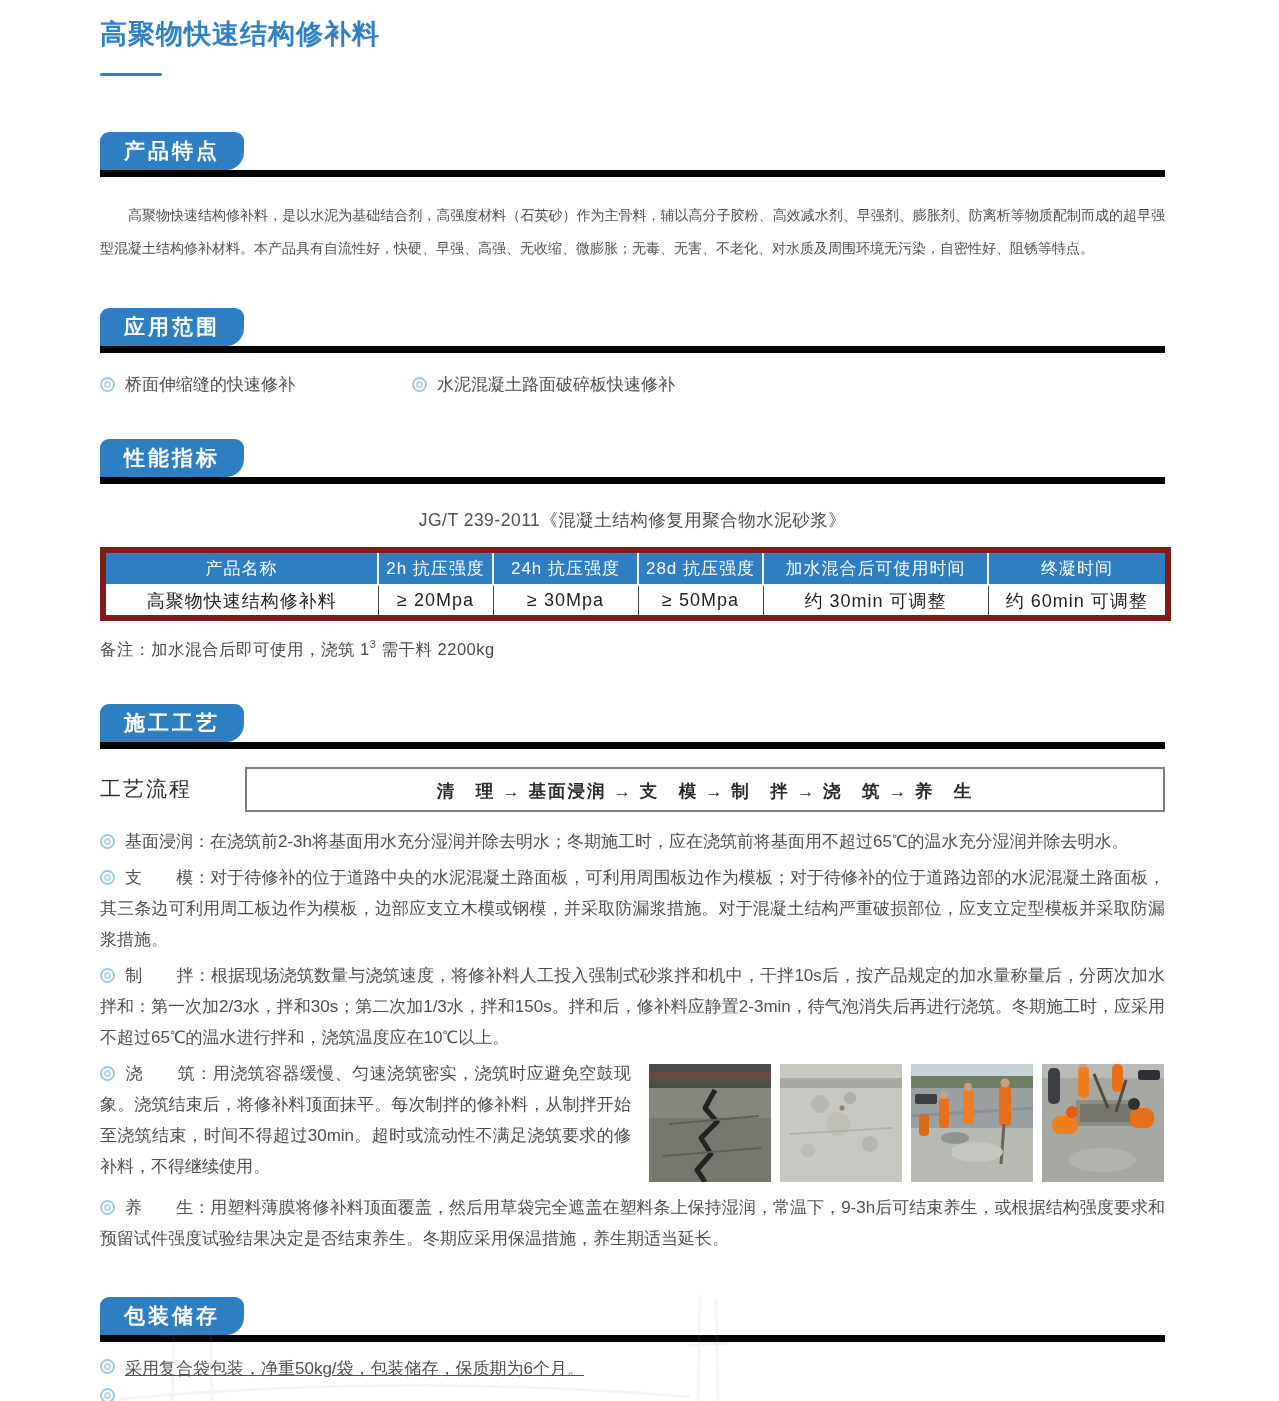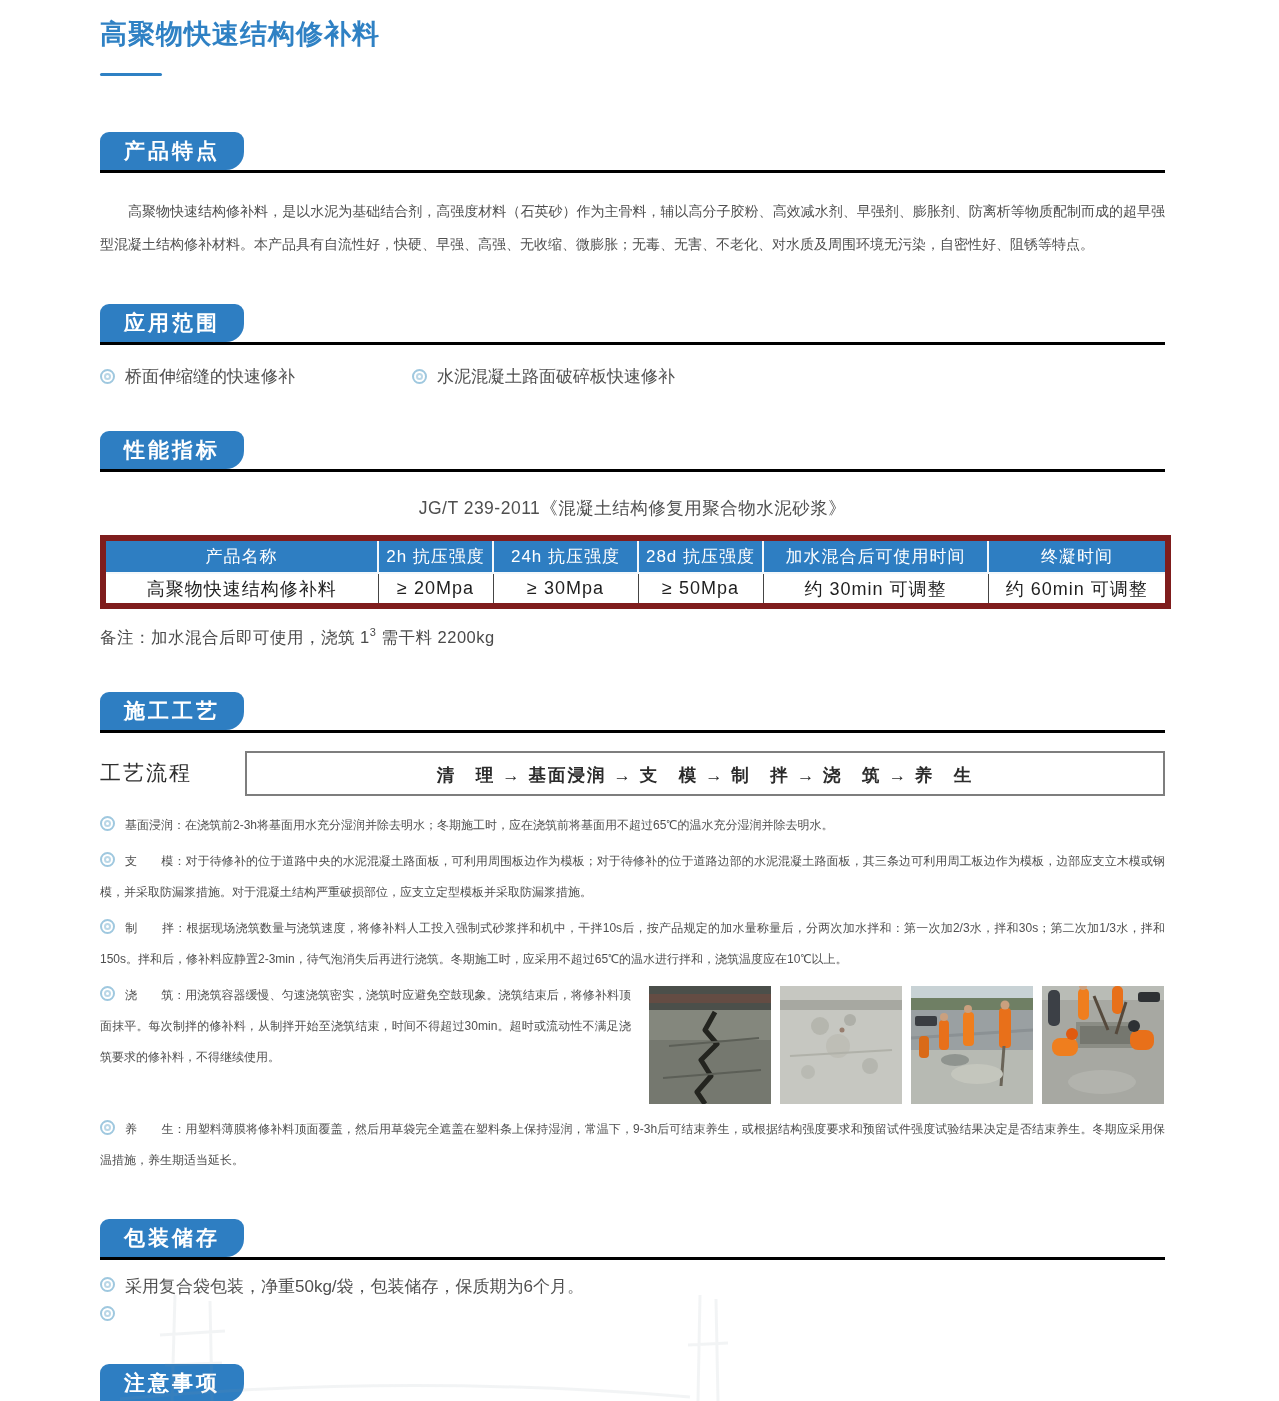--- a/index.html
+++ b/index.html
@@ -8,21 +8,21 @@
     width:1279px; height:1401px; background:#ffffff; overflow:hidden;
     font-family:"Liberation Sans", sans-serif; color:#4f4f4f; position:relative;
   }
   .content { position:relative; width:1065px; margin-left:100px; }
 
   
   .page-title { padding-top:16px; font-size:27px; font-weight:bold; color:#2f81c4; letter-spacing:1px; }
   .title-underline { width:62px; height:3px; background:#2f81c4; margin-top:21px; border-radius:2px; }
 
   
-  .sec-head { border-bottom:3px solid #000000; line-height:0;margin-top:43px; }
+  .sec-head { border-bottom:7px solid #000000; line-height:0;margin-top:43px; }
   .badge {
     display:inline-block; background:#2e7ec2; color:#fff; font-size:21px; font-weight:bold;
     letter-spacing:3px; line-height:1; padding:8px 24px 9px 24px; border-radius:9px 9px 18px 0;
     vertical-align:bottom;
   }
 
   section.features   { margin-top:56px; }
   section.application{ margin-top:30px; }
   section.performance{ margin-top:32px; }
   section.construction{ margin-top:34px; }
@@ -63,28 +63,28 @@
   .note sup { font-size:11px; }
 
   
   .flow-row { margin-top:18px; display:flex; align-items:center; }
   .flow-label { font-size:21px; color:#2e2e2e; letter-spacing:2px; width:145px; flex:none; }
   .flow-box {
     flex:1; border:2px solid #7e7e7e; padding:10px 0 7px; text-align:center;
     font-size:17.5px; font-weight:bold; letter-spacing:2px; color:#2b2b2b;
   }
   .steps { margin-top:14px; }
-  .step { font-size:12px; line-height:31px; color:#4f4f4f; margin:5px 0; text-align:justify; }
+  .step { font-size:17px; line-height:31px; color:#4f4f4f; margin:5px 0; text-align:justify; }
   .step.clear { clear:both; }
   .photos { float:right; width:516px; display:flex; gap:9px; margin:6px 0 10px 18px; }
   .photo { width:122px; height:118px; flex:none; }
   .photo svg { display:block; width:100%; height:100%; }
 
   
-  .pk-items { margin-top:16px; }
+  .pk-items { margin-top:16px;text-decoration:underline; }
   .n-item, .pk-item { font-size:17px; line-height:21px; margin:8px 0; display:flex; align-items:flex-start; white-space:nowrap; }
   .n-item .bullet, .pk-item .bullet { margin-top:1px; }
 
   
   .watermark { position:absolute; left:0; top:1295px; width:1279px; height:106px; opacity:.10; pointer-events:none; }
 </style>
 </head>
 <body>
 
 <div class="content">

